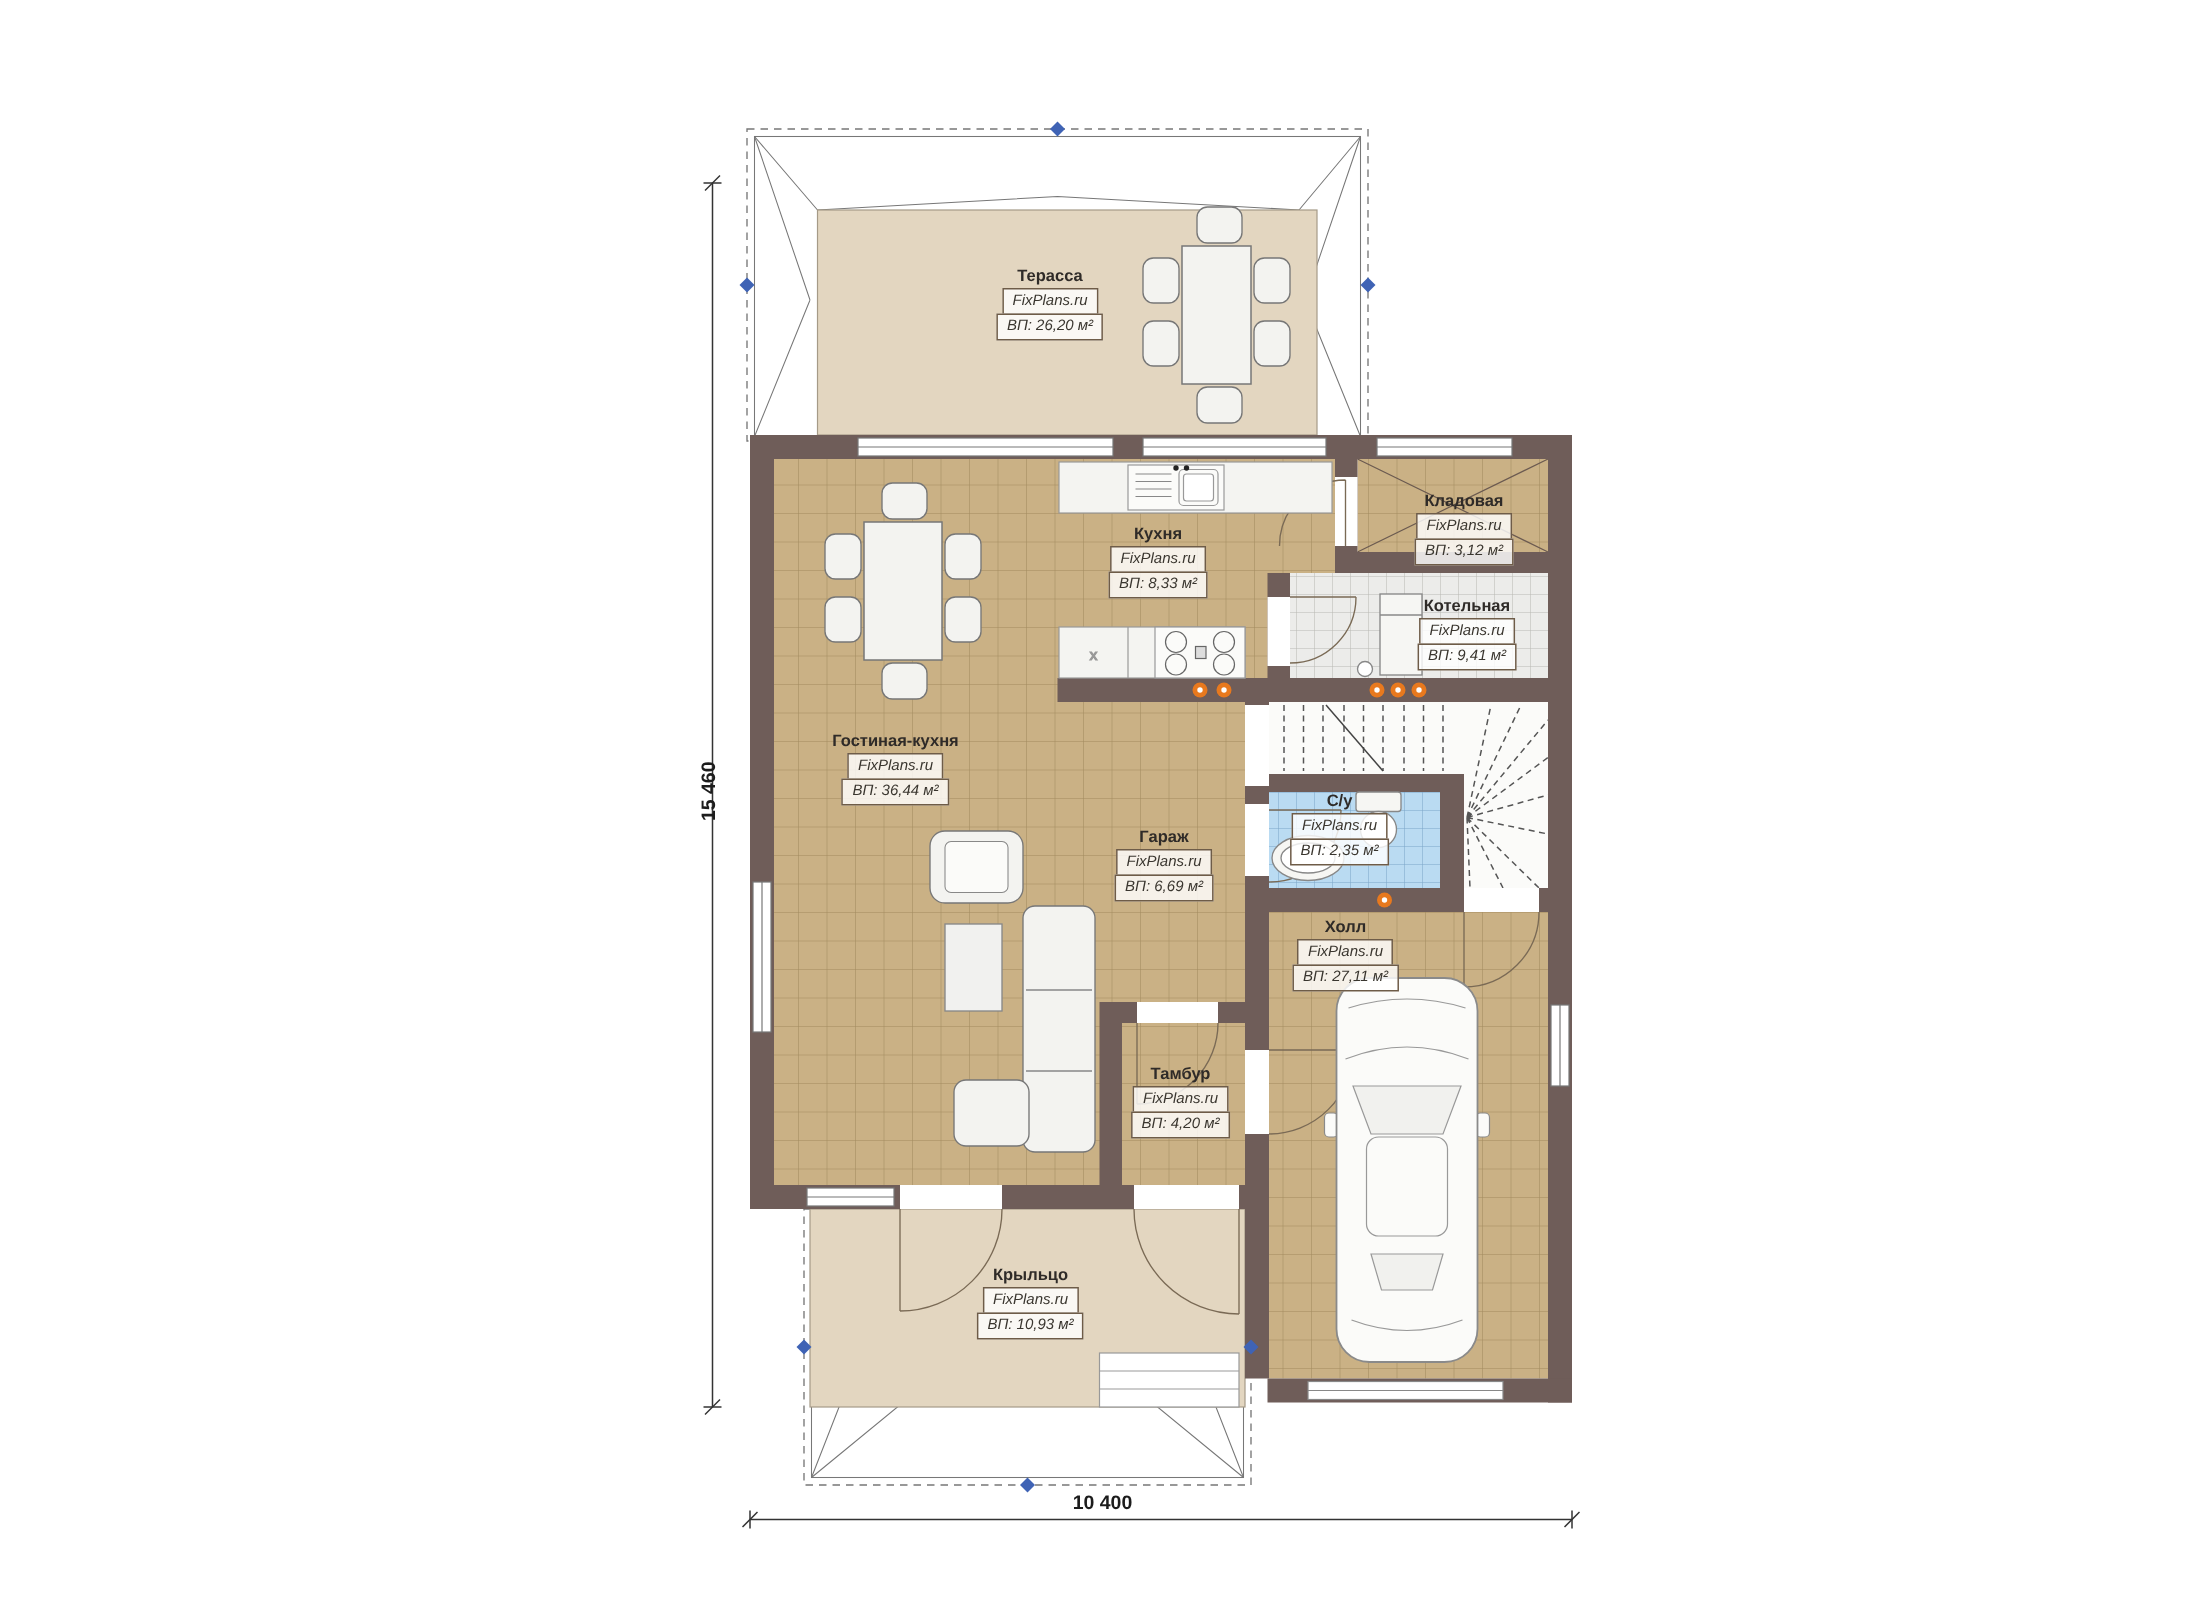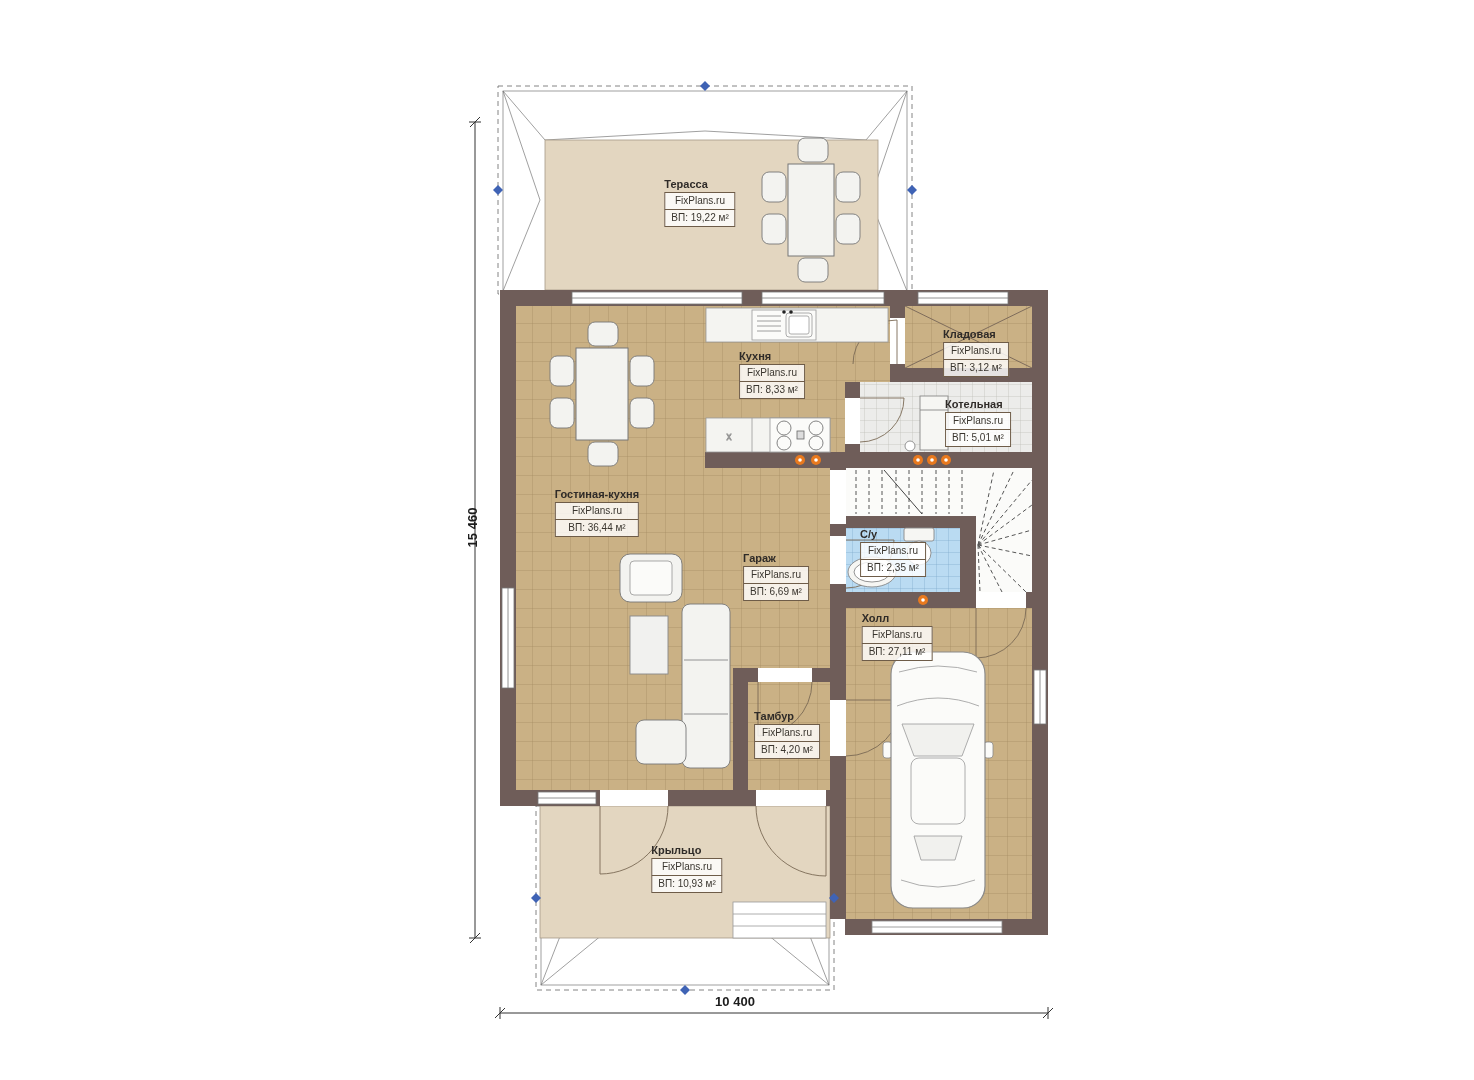--- a/index.html
+++ b/index.html
@@ -1,23 +1,23 @@
 <!DOCTYPE html>
 <html><head>
 <meta charset="utf-8">
 <style>
   html,body{margin:0;padding:0;background:#fff;}
   .stage{position:relative;width:1474px;height:1080px;background:#fff;overflow:hidden;
          font-family:"Liberation Sans",sans-serif;}
   svg.plan{position:absolute;left:0;top:0;z-index:1;}
   .room-label{position:absolute;transform:translateX(-50%);display:flex;flex-direction:column;
-              z-index:5;}
+              align-items:center;z-index:5;}
   .room-name{font-size:11px;font-weight:bold;color:#2f2b28;margin-bottom:2px;white-space:nowrap;}
   .room-box{border:1px solid #6e5c48;background:rgba(255,255,255,.82);color:#3a362f;
-            font-size:10px;line-height:14px;padding:1px 6px;white-space:nowrap;text-align:center;}
+            font-size:10px;line-height:14px;padding:1px 6px;white-space:nowrap;text-align:center;font-style:italic;}
   .room-box.area{margin-top:-1px;}
   .dim{position:absolute;font-size:13px;font-weight:bold;color:#1c1c1c;z-index:4;text-align:center;}
   .dim.v{transform:rotate(-90deg);}
 </style>
 </head>
 <body>
 
 <div class="stage">
 
 <svg class="plan" width="1474" height="1080" viewBox="0 0 1474 1080">
@@ -281,36 +281,36 @@
     <line x1="1043" y1="1018" x2="1053" y2="1008"></line>
   </g>
 </svg>
 
 <div class="dim v" style="left:437px;top:520px;width:70px">15 460</div>
 <div class="dim h" style="left:685px;top:994px;width:100px">10 400</div>
 
 <div class="room-label" style="left:700px;top:178px">
   <div class="room-name">Терасса</div>
   <div class="room-box">FixPlans.ru</div>
-  <div class="room-box area">ВП: 19,22 м²</div>
+  <div class="room-box area">ВП: 26,20 м²</div>
 </div>
 <div class="room-label" style="left:772px;top:350px">
   <div class="room-name">Кухня</div>
   <div class="room-box">FixPlans.ru</div>
   <div class="room-box area">ВП: 8,33 м²</div>
 </div>
 <div class="room-label" style="left:976px;top:328px">
   <div class="room-name">Кладовая</div>
   <div class="room-box">FixPlans.ru</div>
   <div class="room-box area">ВП: 3,12 м²</div>
 </div>
 <div class="room-label" style="left:978px;top:398px">
   <div class="room-name">Котельная</div>
   <div class="room-box">FixPlans.ru</div>
-  <div class="room-box area">ВП: 5,01 м²</div>
+  <div class="room-box area">ВП: 9,41 м²</div>
 </div>
 <div class="room-label" style="left:597px;top:488px">
   <div class="room-name">Гостиная-кухня</div>
   <div class="room-box">FixPlans.ru</div>
   <div class="room-box area">ВП: 36,44 м²</div>
 </div>
 <div class="room-label" style="left:776px;top:552px">
   <div class="room-name">Гараж</div>
   <div class="room-box">FixPlans.ru</div>
   <div class="room-box area">ВП: 6,69 м²</div>

